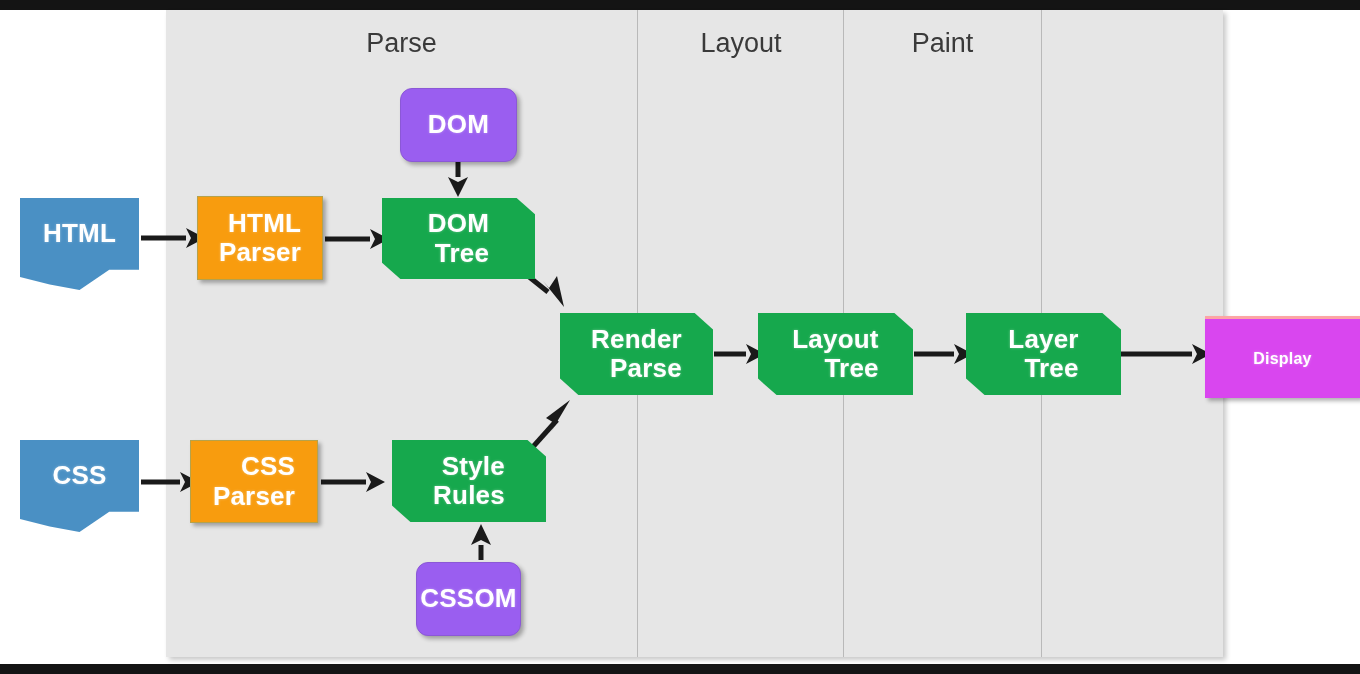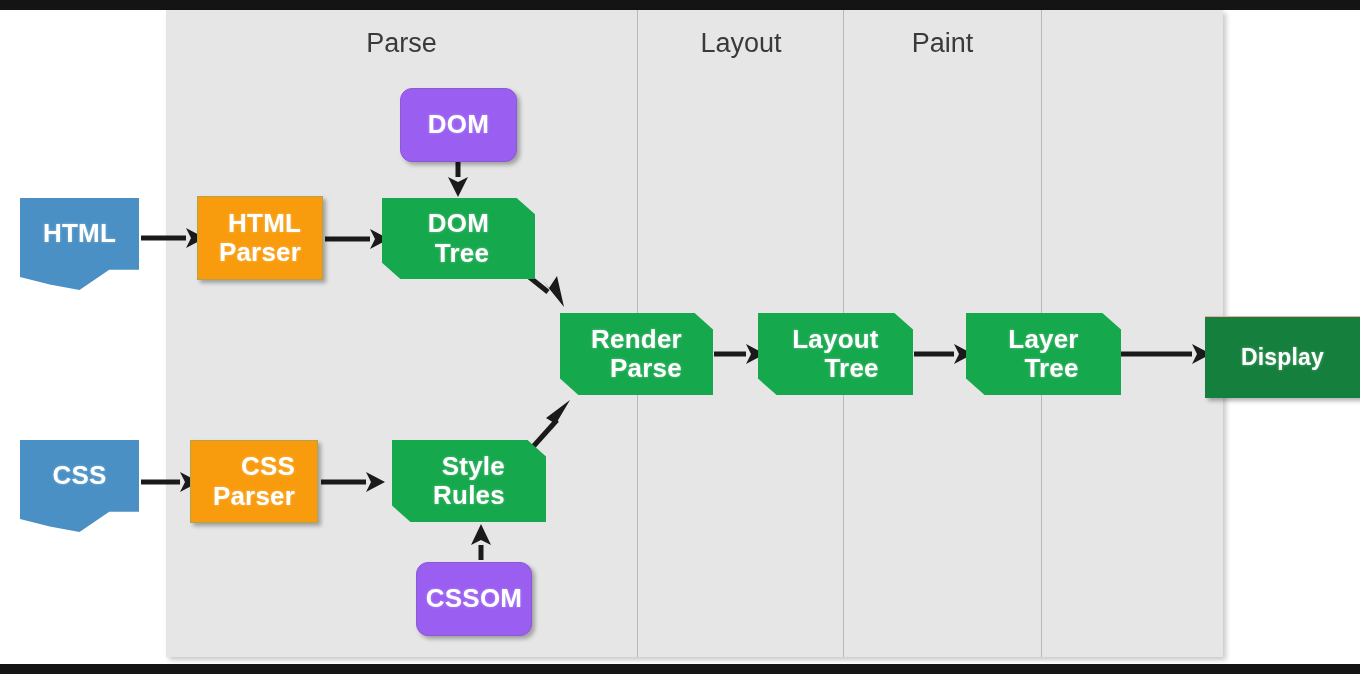--- a/index.html
+++ b/index.html
@@ -98,23 +98,23 @@
   .node-round-purple {
     background: #9a5ef0;
     border: 1px solid #8b58d6;
     border-radius: 12px;
     font-size: 26px;
     box-shadow: 3px 3px 4px rgba(0,0,0,0.3);
   }
 
   
   .node-rect-red {
-    background: #15803d;
-    border-top: 1px solid #fca5a5;
-    font-size: 23px;
+    background: #d946ef;
+    border-top: 3px solid #fca5a5;
+    font-size: 16px;
     box-shadow: 3px 3px 4px rgba(0,0,0,0.3);
   }
 
   
   .conn {
     position: absolute;
     overflow: visible;
     pointer-events: none;
   }
   .conn line, .conn path {
@@ -228,21 +228,21 @@
   <div class="node node-rect-orange" style="left:190px; top:440px; width:128px; height:83px;">
     <span style="white-space:pre-line;">CSS
 Parser</span>
   </div>
 
   <div class="node node-tree" style="left:392px; top:440px; width:154px; height:82px;">
     <span style="white-space:pre-line;">Style
 Rules</span>
   </div>
 
-  <div class="node node-round-purple" style="left:416px; top:562px; width:116px; height:74px;">
+  <div class="node node-round-purple" style="left:416px; top:562px; width:105px; height:74px;">
     <span>CSSOM</span>
   </div>
 
   <div class="node node-tree" style="left:560px; top:313px; width:153px; height:82px;">
     <span style="white-space:pre-line;">Render
 Parse</span>
   </div>
 
   <div class="node node-tree" style="left:758px; top:313px; width:155px; height:82px;">
     <span style="white-space:pre-line;">Layout

